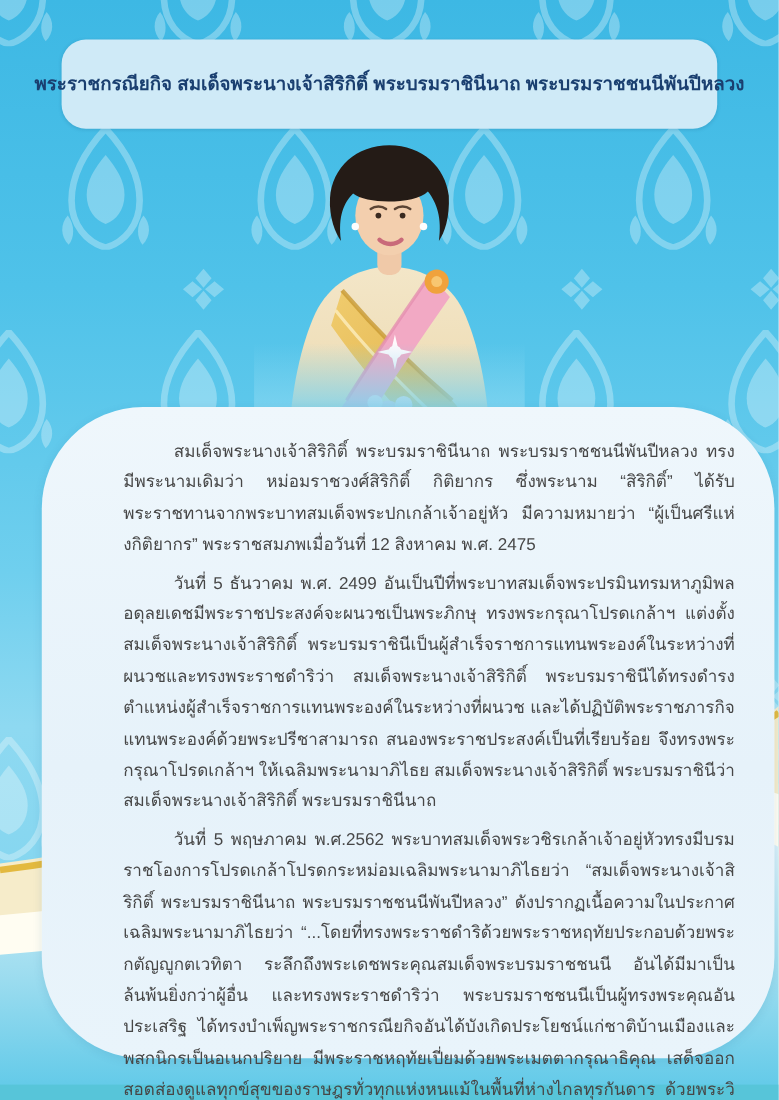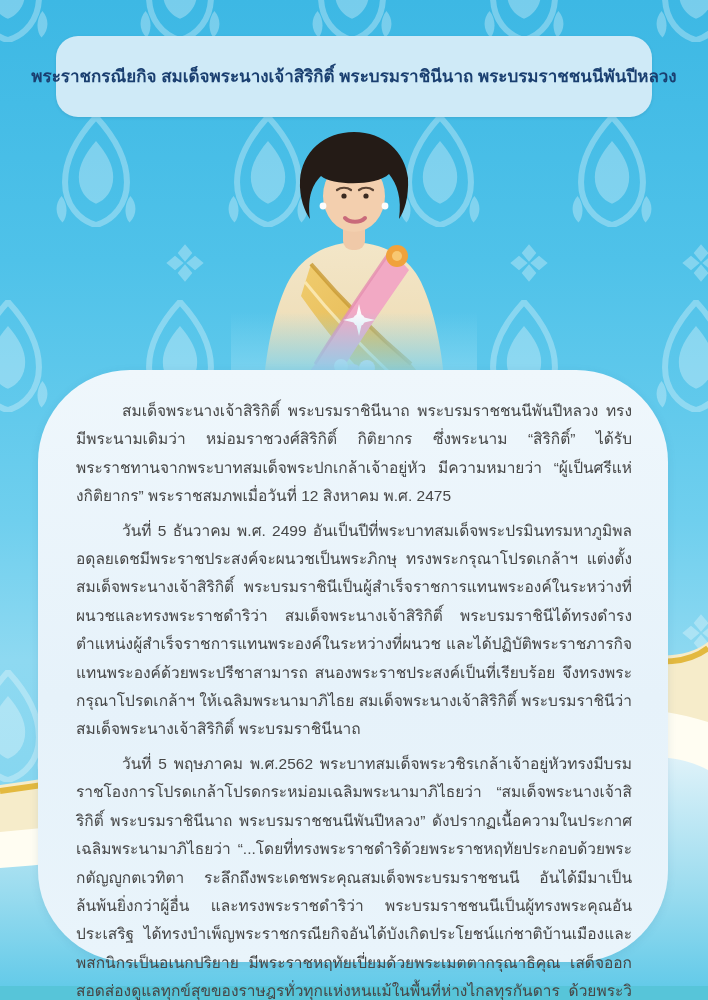--- a/index.html
+++ b/index.html
@@ -35,20 +35,21 @@
   .portrait .fade{
     position:absolute;left:-10px;right:-10px;bottom:-4px;height:86px;
     background:linear-gradient(180deg,rgba(126,212,240,0) 0%,rgba(126,212,240,.85) 70%,#7ed4f0 100%);
   }
   
   .panel{
     position:absolute;left:38px;top:370px;width:630px;height:592px;
     border-radius:92px;z-index:5;
     background:linear-gradient(180deg,#eff7fc 0%,#e6f2fa 55%,#e9f4fb 100%);
     box-shadow:0 2px 8px rgba(40,110,150,.12);
+    padding-left:36px;
   }
   .panel .text{
     padding:27px 36px 0 38px;
     font-size:15.5px;line-height:28.4px;color:var(--body_text,#474747);
     text-align:justify;
   }
   .panel .text p{margin:0 0 6px 0;text-indent:46px;}
 </style>
 </head>
 <body>

